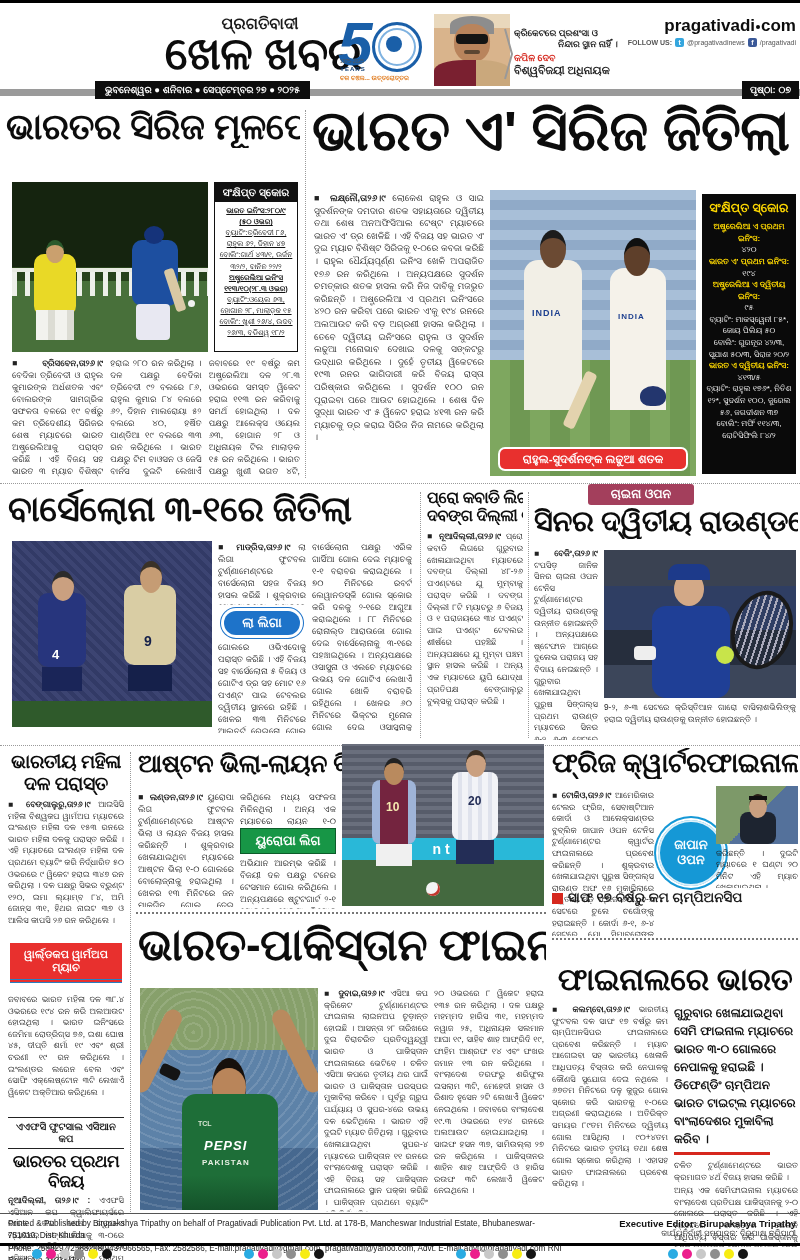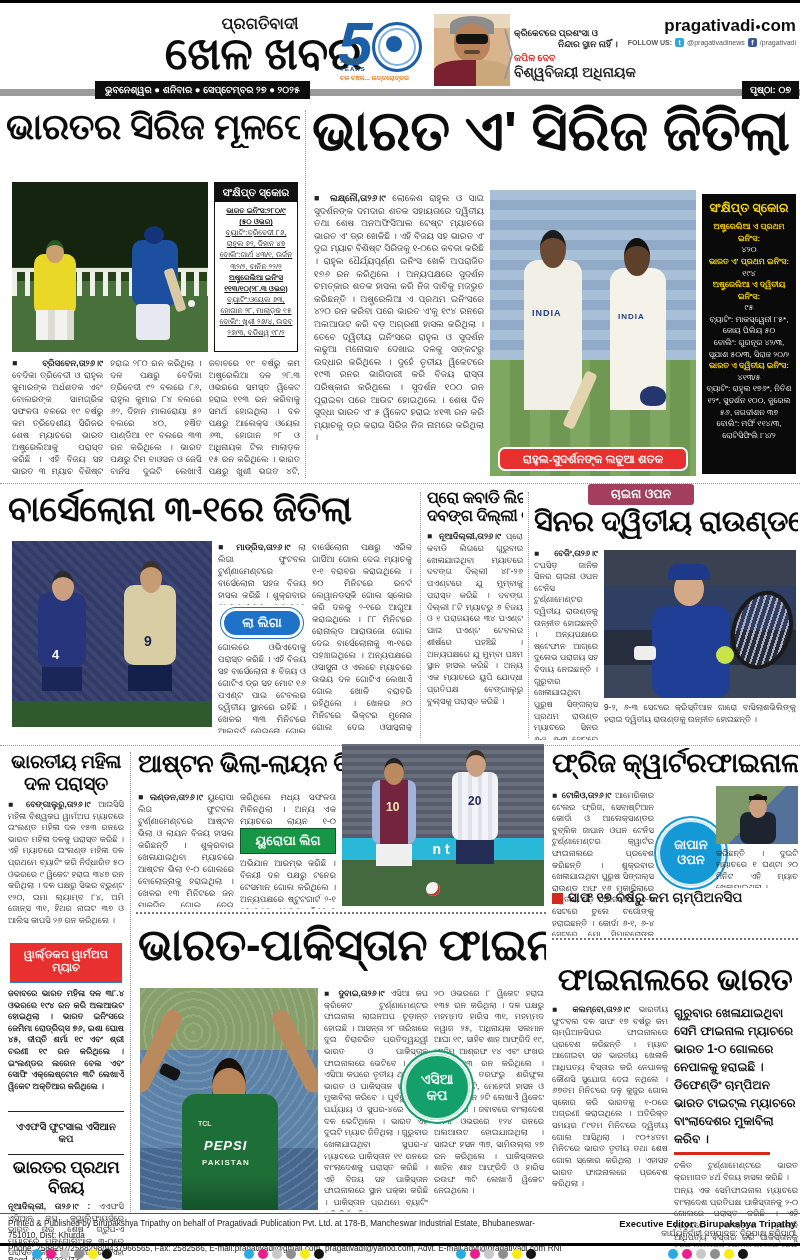--- a/index.html
+++ b/index.html
@@ -52,21 +52,21 @@
     <div style="left:0;top:46px;width:76px;height:26px;border-radius:40% 40% 0 0;background:linear-gradient(90deg,#7a2030 0 55%,#caa87c 55% 100%);"></div>
   </div>
 
   <div class="abs" style="left:514px;top:28px;width:160px;height:56px;">
     <svg width="10" height="52" viewBox="0 0 10 52" style="position:absolute;left:-10px;top:0;">
       <polyline points="1,1 8,26 1,51" fill="none" stroke="#999" stroke-width="2"></polyline>
     </svg>
     <div style="font-size:9px;font-weight:bold;color:#222;">କ୍ରିକେଟରେ ପ୍ରଶଂସା ଓ</div>
     <div style="font-size:9px;font-weight:bold;color:#222;margin-left:44px;">ନିନ୍ଦାର ସ୍ଥାନ ନାହିଁ ।</div>
     <div style="font-size:9.5px;font-weight:bold;color:#d6281e;margin-top:2px;">କପିଳ ଦେବ</div>
-    <div style="font-size:14px;font-weight:bold;color:#222;">ବିଶ୍ୱବିଜୟୀ ଅଧିନାୟକ</div>
+    <div style="font-size:11px;font-weight:bold;color:#222;">ବିଶ୍ୱବିଜୟୀ ଅଧିନାୟକ</div>
   </div>
 
   <div class="abs" style="left:600px;top:16px;width:196px;text-align:right;">
     <div style="font-size:17px;font-weight:bold;color:#0d0d0d;">
       <span>pragativadi</span><span style="display:inline-block;width:4px;height:4px;border-radius:50%;background:#0d0d0d;margin:0 1px 2px 1px;"></span><span>com</span>
     </div>
     <div style="margin-top:2px;font-size:7px;color:#555;display:flex;justify-content:flex-end;align-items:center;gap:3px;">
       <span style="font-weight:bold;">FOLLOW US:</span>
       <span style="display:inline-block;width:9px;height:9px;border-radius:2px;background:#35a6de;color:#fff;font-size:7px;line-height:9px;text-align:center;font-weight:bold;">t</span>
       <span>@pragativadinews</span>
@@ -218,22 +218,22 @@
     <div class="hl ctr" style="font-size:19px;">ଭାରତୀୟ ମହିଳା</div>
     <div class="hl ctr" style="font-size:19px;">ଦଳ ପରାସ୍ତ</div>
     <div class="bodycol" style="margin-top:4px;height:140px;font-size:8.3px;">
       <span class="dl">■ ବେଙ୍ଗାଲୁରୁ,ତା୨୬।୯</span>
       <span>ଆଇସିସି ମହିଳା ବିଶ୍ୱକପ ୱାର୍ମଅପ ମ୍ୟାଚରେ ଇଂଲଣ୍ଡ ମହିଳା ଦଳ ୧୫୩ ରନରେ ଭାରତ ମହିଳା ଦଳକୁ ପରାସ୍ତ କରିଛି । ଏହି ମ୍ୟାଚରେ ଇଂଲଣ୍ଡ ମହିଳା ଦଳ ପ୍ରଥମେ ବ୍ୟାଟିଂ କରି ନିର୍ଦ୍ଧାରିତ ୫୦ ଓଭରରେ ୯ ୱିକେଟ ହରାଇ ୩୪୭ ରନ କରିଥିଲା । ଦଳ ପକ୍ଷରୁ ସିଭର ବ୍ରୁଣ୍ଟ ୧୨୦, ଇମା ଲ୍ୟାମ୍ବ ୮୪, ଅମି ଜୋନ୍ସ ୩୧, ହିଥର ନାଇଟ ୩୭ ଓ ଆଲିସ କାପସି ୨୬ ରନ କରିଥିଲେ ।</span>
     </div>
     <div style="width:108px;margin:4px auto 0;background:#e8302e;color:#fff;text-align:center;font-weight:bold;font-size:11px;padding:5px 2px;border-bottom:4px double #2a7fc0;">
       <div>ୱାର୍ଲ୍ଡକପ ୱାର୍ମଅପ</div>
       <div>ମ୍ୟାଚ</div>
     </div>
-    <div class="bodycol" style="margin-top:5px;height:118px;font-size:8.3px;font-weight:bold;">ଜବାବରେ ଭାରତ ମହିଳା ଦଳ ୩୮.୪ ଓଭରରେ ୧୯୪ ରନ କରି ଅଲଆଉଟ ହୋଇଥିଲା । ଭାରତ ଇନିଂସରେ ଜେମିମା ରୋଡ୍ରିଗ୍ସ ୭୬, ଇଶା ଘୋଷ ୪୫, ଦୀପ୍ତି ଶର୍ମା ୧୯ ଏବଂ ଶ୍ରୀ ଚରଣୀ ୧୯ ରନ କରିଥିଲେ । ଇଂଲଣ୍ଡର ଲରେନ ବେଲ ଏବଂ ସୋଫି ଏକ୍ଲେଷ୍ଟୋନ ୩ଟି ଲେଖାଏଁ ୱିକେଟ ଅକ୍ତିଆର କରିଥିଲେ ।</div>
-    <div style="margin-top:5px;border-top:1.5px solid #222;border-bottom:1.5px solid #222;font-size:10px;font-weight:bold;text-align:center;padding:9px 0;">ଏଏଫସି ଫୁଟସାଲ ଏସିଆନ କପ</div>
+    <div class="bodycol" style="margin-top:11px;height:118px;font-size:8.3px;">ଜବାବରେ ଭାରତ ମହିଳା ଦଳ ୩୮.୪ ଓଭରରେ ୧୯୪ ରନ କରି ଅଲଆଉଟ ହୋଇଥିଲା । ଭାରତ ଇନିଂସରେ ଜେମିମା ରୋଡ୍ରିଗ୍ସ ୭୬, ଇଶା ଘୋଷ ୪୫, ଦୀପ୍ତି ଶର୍ମା ୧୯ ଏବଂ ଶ୍ରୀ ଚରଣୀ ୧୯ ରନ କରିଥିଲେ । ଇଂଲଣ୍ଡର ଲରେନ ବେଲ ଏବଂ ସୋଫି ଏକ୍ଲେଷ୍ଟୋନ ୩ଟି ଲେଖାଏଁ ୱିକେଟ ଅକ୍ତିଆର କରିଥିଲେ ।</div>
+    <div style="margin-top:5px;border-top:1.5px solid #222;border-bottom:1.5px solid #222;font-size:10px;font-weight:bold;text-align:center;padding:3px 0;">ଏଏଫସି ଫୁଟସାଲ ଏସିଆନ କପ</div>
     <div class="hl ctr" style="font-size:17px;margin-top:3px;white-space:normal;">ଭାରତର ପ୍ରଥମ ବିଜୟ</div>
     <div class="bodycol" style="margin-top:3px;height:96px;font-size:8.3px;">
       <span class="dl">ନୂଆଦିଲ୍ଲୀ, ତା୨୬।୯ :</span>
       <span>ଏଏଫସି ଏସିଆନ କପ କ୍ୱାଲିଫାୟର୍ସରେ ଭାରତ ତାର ଶେଷ ଗ୍ରୁପ-ଏ ମ୍ୟାଚରେ ମଙ୍ଗୋଲିଆକୁ ୩-୦ରେ ପରାସ୍ତ କରିଛି । ଭାରତର ଏହା ଏସିଆନ ପର୍ଯ୍ୟାୟରେ ପ୍ରଥମ ଫୁଟସାଲ ବିଜୟ । ପୂର୍ବରୁ ଭାରତ ୧-୪ରେ କୁଏତ ଏବଂ ୧-୧୦ରେ ଅଷ୍ଟ୍ରେଲିଆ ନିକଟରୁ ପରାଜୟ ବରଣ କରିଥିଲା ।</span>
     </div>
   </div>
 
   <div class="abs vdot" style="left:130px;top:752px;height:460px;"></div>
 
   <div class="abs hl" style="left:138px;top:749px;width:260px;font-size:25px;">ଆଷ୍ଟନ ଭିଲା-ଲାୟନ ବିଜୟୀ</div>
@@ -276,24 +276,20 @@
     <div style="left:62px;top:170px;color:#e6efe2;font-weight:bold;font-size:8px;letter-spacing:1px;">PAKISTAN</div>
     <div style="left:58px;top:132px;color:#d9e6d4;font-weight:bold;font-size:7px;">TCL</div>
   </div>
 
   <div class="bodycol abs" style="left:324px;top:988px;width:104px;height:224px;font-size:8.3px;">
     <span class="dl">■ ଦୁବାଇ,ତା୨୬।୯</span>
     <span>ଏସିଆ କପ କ୍ରିକେଟ ଟୁର୍ଣ୍ଣାମେଣ୍ଟର ଫାଇନାଲ ଲାଇନଅପ ଚୂଡ଼ାନ୍ତ ହୋଇଛି । ଆସନ୍ତା ୨୮ ତାରିଖରେ ଦୁଇ ଚିରାଚରିତ ପ୍ରତିଦ୍ୱନ୍ଦ୍ୱୀ ଭାରତ ଓ ପାକିସ୍ତାନ ଫାଇନାଲରେ ଭେଟିବେ । ଚଳିତ ଏସିଆ କପରେ ତୃତୀୟ ଥର ପାଇଁ ଭାରତ ଓ ପାକିସ୍ତାନ ପରସ୍ପର ମୁକାବିଲା କରିବେ । ପୂର୍ବରୁ ଗ୍ରୁପ ପର୍ଯ୍ୟାୟ ଓ ସୁପର-୪ରେ ଉଭୟ ଦଳ ଭେଟିଥିଲେ । ଭାରତ ଏହି ଦୁଇଟି ମ୍ୟାଚ ଜିତିଥିଲା । ଗୁରୁବାର ଖେଳାଯାଇଥିବା ସୁପର-୪ ମ୍ୟାଚରେ ପାକିସ୍ତାନ ୧୧ ରନରେ ବାଂଲାଦେଶକୁ ପରାସ୍ତ କରିଛି । ଏହି ବିଜୟ ସହ ପାକିସ୍ତାନ ଫାଇନାଲରେ ସ୍ଥାନ ପକ୍କା କରିଛି । ପାକିସ୍ତାନ ପ୍ରଥମେ ବ୍ୟାଟିଂ କରି ନିର୍ଦ୍ଧାରିତ</span>
   </div>
   <div class="bodycol abs" style="left:434px;top:988px;width:110px;height:224px;font-size:8.3px;">୨୦ ଓଭରରେ ୮ ୱିକେଟ ହରାଇ ୧୩୫ ରନ କରିଥିଲା । ଦଳ ପକ୍ଷରୁ ମହମ୍ମଦ ହାରିସ ୩୧, ମହମ୍ମଦ ନୱାଜ ୨୫, ଅଧିନାୟକ ସଲମାନ ଆଘା ୧୯, ସାହିବ ଶାହ ଆଫ୍ରିଦି ୧୯, ଫାହିମ ଆଶ୍ରଫ ୧୪ ଏବଂ ଫଖର ଜମାନ ୧୩ ରନ କରିଥିଲେ । ବାଂଲାଦେଶ ତରଫରୁ ଶରିଫୁଲ ଇସଲାମ ୩ଟି, ମେହେଦୀ ହାସନ ଓ ରିଶାଦ ହୁସେନ ୨ଟି ଲେଖାଏଁ ୱିକେଟ ନେଇଥିଲେ । ଜବାବରେ ବାଂଲାଦେଶ ୧୯.୩ ଓଭରରେ ୧୨୪ ରନରେ ଅଲଆଉଟ ହୋଇଯାଇଥିଲା । ସାଇଫ ହସନ ୩୭, ସାମିଉଲ୍ଲା ୨୭ ରନ କରିଥିଲେ । ପାକିସ୍ତାନର ଶାହିନ ଶାହ ଆଫ୍ରିଦି ଓ ହାରିସ ରଉଫ ୩ଟି ଲେଖାଏଁ ୱିକେଟ ନେଇଥିଲେ ।</div>
 
-  <div class="circle-badge abs" style="left:404px;top:1054px;width:66px;height:66px;background:#14a06b;box-shadow:0 0 0 2px #fff,0 0 0 4px #14a06b,inset 0 0 0 2px rgba(255,255,255,.85);font-size:14px;">
-    <span>ଏସିଆ</span>
-    <span>କପ</span>
-  </div>
 
   <div class="abs hl" style="left:552px;top:748px;width:246px;font-size:27px;">ଫ୍ରିଜ କ୍ୱାର୍ଟରଫାଇନାଲରେ</div>
   <div class="bodycol abs" style="left:552px;top:790px;width:102px;height:146px;font-size:8.3px;">
     <span class="dl">■ ଟୋକିଓ,ତା୨୬।୯</span>
     <span>ଆମେରିକାର ଟେଲର ଫ୍ରିଜ, ସେବାଷ୍ଟିଆନ କୋର୍ଦା ଓ ଆଲେକ୍ସାଣ୍ଡର ବୁବ୍ଲିକ ଜାପାନ ଓପନ ଟେନିସ ଟୁର୍ଣ୍ଣାମେଣ୍ଟର କ୍ୱାର୍ଟର ଫାଇନାଲରେ ପ୍ରବେଶ କରିଛନ୍ତି । ଶୁକ୍ରବାର ଖେଳାଯାଇଥିବା ପୁରୁଷ ସିଙ୍ଗଲ୍ସ ରାଉଣ୍ଡ ଅଫ ୧୬ ମୁକାବିଲାରେ ଦ୍ୱିତୀୟ ସିଡ଼ ଫ୍ରିଜ ୬-୫, ୬-୬ ସେଟରେ ଚୁଲେ ଚର୍ଗୋଙ୍କୁ ହରାଇଛନ୍ତି । କୋର୍ଦା ୬-୧, ୬-୪ ସେଟରେ ଯୋ ସିମାବୁରୋଙ୍କୁ ପରାସ୍ତ</span>
   </div>
   <div class="circle-badge abs" style="left:658px;top:820px;width:66px;height:66px;background:#1598d6;box-shadow:0 0 0 2px #fff,0 0 0 4px #1598d6,inset 0 0 0 2px rgba(255,255,255,.85);font-size:13px;">
     <span>ଜାପାନ</span>
     <span>ଓପନ</span>
   </div>
@@ -310,21 +306,21 @@
     <span style="display:inline-block;width:11px;height:11px;background:#d6281e;"></span>
     <span style="font-size:13.5px;font-weight:bold;">ସାଫ ୧୭ ବର୍ଷରୁ କମ ଚାମ୍ପିଅନସିପ</span>
   </div>
   <div class="abs hl ctr" style="left:552px;top:962px;width:246px;font-size:31px;">ଫାଇନାଲରେ ଭାରତ</div>
 
   <div class="bodycol abs" style="left:552px;top:1004px;width:116px;height:208px;font-size:8.3px;">
     <span class="dl">■ କଲମ୍ବୋ,ତା୨୬।୯</span>
     <span>ଭାରତୀୟ ଫୁଟବଲ ଦଳ ସାଫ ୧୭ ବର୍ଷରୁ କମ ଚାମ୍ପିଅନସିପର ଫାଇନାଲରେ ପ୍ରବେଶ କରିଛନ୍ତି । ମ୍ୟାଚ ଆଗେଇବା ସହ ଭାରତୀୟ ଖେଳାଳି ଆଧିପତ୍ୟ ବିସ୍ତାର କରି ନେପାଳକୁ କୌଣସି ସୁଯୋଗ ଦେଇ ନଥିଲେ । ୬୭ତମ ମିନିଟରେ ଦଳୁ କୁଜୁର ଗୋଲ ସ୍କୋର କରି ଭାରତକୁ ୧-୦ରେ ଅଗ୍ରଣୀ କରାଇଥିଲେ । ଅତିରିକ୍ତ ସମୟର ୮୯ତମ ମିନିଟରେ ଦ୍ୱିତୀୟ ଗୋଲ ଆସିଥିଲା । ୯୦+୪ତମ ମିନିଟରେ ଭାରତ ତୃତୀୟ ତଥା ଶେଷ ଗୋଲ ସ୍କୋର କରିଥିଲା । ଏହାସହ ଭାରତ ଫାଇନାଲରେ ପ୍ରବେଶ କରିଥିଲା ।</span>
   </div>
   <div class="abs" style="left:674px;top:1004px;width:124px;">
-    <div style="font-size:12px;font-weight:bold;line-height:1.5;color:#111;">ଗୁରୁବାର ଖେଳାଯାଇଥିବା ସେମି ଫାଇନାଲ ମ୍ୟାଚରେ ଭାରତ 1-୦ ଗୋଲରେ ନେପାଳକୁ ହରାଇଛି । ଡିଫେଣ୍ଡିଂ ଚାମ୍ପିଅନ ଭାରତ ଟାଇଟ୍ଲ ମ୍ୟାଚରେ ବାଂଲାଦେଶର ମୁକାବିଲା କରିବ ।</div>
+    <div style="font-size:12px;font-weight:bold;line-height:1.5;color:#111;">ଗୁରୁବାର ଖେଳାଯାଇଥିବା ସେମି ଫାଇନାଲ ମ୍ୟାଚରେ ଭାରତ ୩-୦ ଗୋଲରେ ନେପାଳକୁ ହରାଇଛି । ଡିଫେଣ୍ଡିଂ ଚାମ୍ପିଅନ ଭାରତ ଟାଇଟ୍ଲ ମ୍ୟାଚରେ ବାଂଲାଦେଶର ମୁକାବିଲା କରିବ ।</div>
     <div style="width:96px;height:3px;background:#d6281e;margin:4px 0 5px;"></div>
     <div class="bodycol" style="font-size:8.3px;">ଚଳିତ ଟୁର୍ଣ୍ଣାମେଣ୍ଟରେ ଭାରତ କ୍ରମାଗତ ୪ର୍ଥ ବିଜୟ ହାସଲ କରିଛି ।</div>
     <div class="bodycol" style="font-size:8.3px;margin-top:2px;height:62px;">ଅନ୍ୟ ଏକ ସେମିଫାଇନାଲ ମ୍ୟାଚରେ ବାଂଲାଦେଶ ପ୍ରତିପକ୍ଷ ପାକିସ୍ତାନକୁ ୨-୦ ଗୋଲରେ ପରାସ୍ତ କରିଛି । ଏହି ମ୍ୟାଚରେ ବାଂଲାଦେଶ ଖେଳାଳି ଆଧିପତ୍ୟ ବିସ୍ତାର କରି ପାକିସ୍ତାନକୁ ଶେଷ ପର୍ଯ୍ୟନ୍ତ କୌଣସି ସୁଯୋଗ ଦେଇ ନଥିଲେ ।</div>
   </div>
 
   <div class="abs" style="left:0;top:1213px;width:800px;height:0;border-top:1px solid #555;"></div>
   <div class="abs" style="left:8px;top:1218px;width:556px;font-size:8.2px;color:#222;line-height:1.5;">
     <div>Printed &amp; Published by Birupakshya Tripathy on behalf of Pragativadi Publication Pvt. Ltd. at 178-B, Mancheswar Industrial Estate, Bhubaneswar-751010, Dist: Khurda</div>
     <div>Phone: 2588297/2588298/9437966565, Fax: 2582586, E-mail:pragativadi@gmail.com, pragativadi@yahoo.com, Advt. E-mail:advt@pragativadi.com RNI Regd. No-21271/73</div>
   </div>

